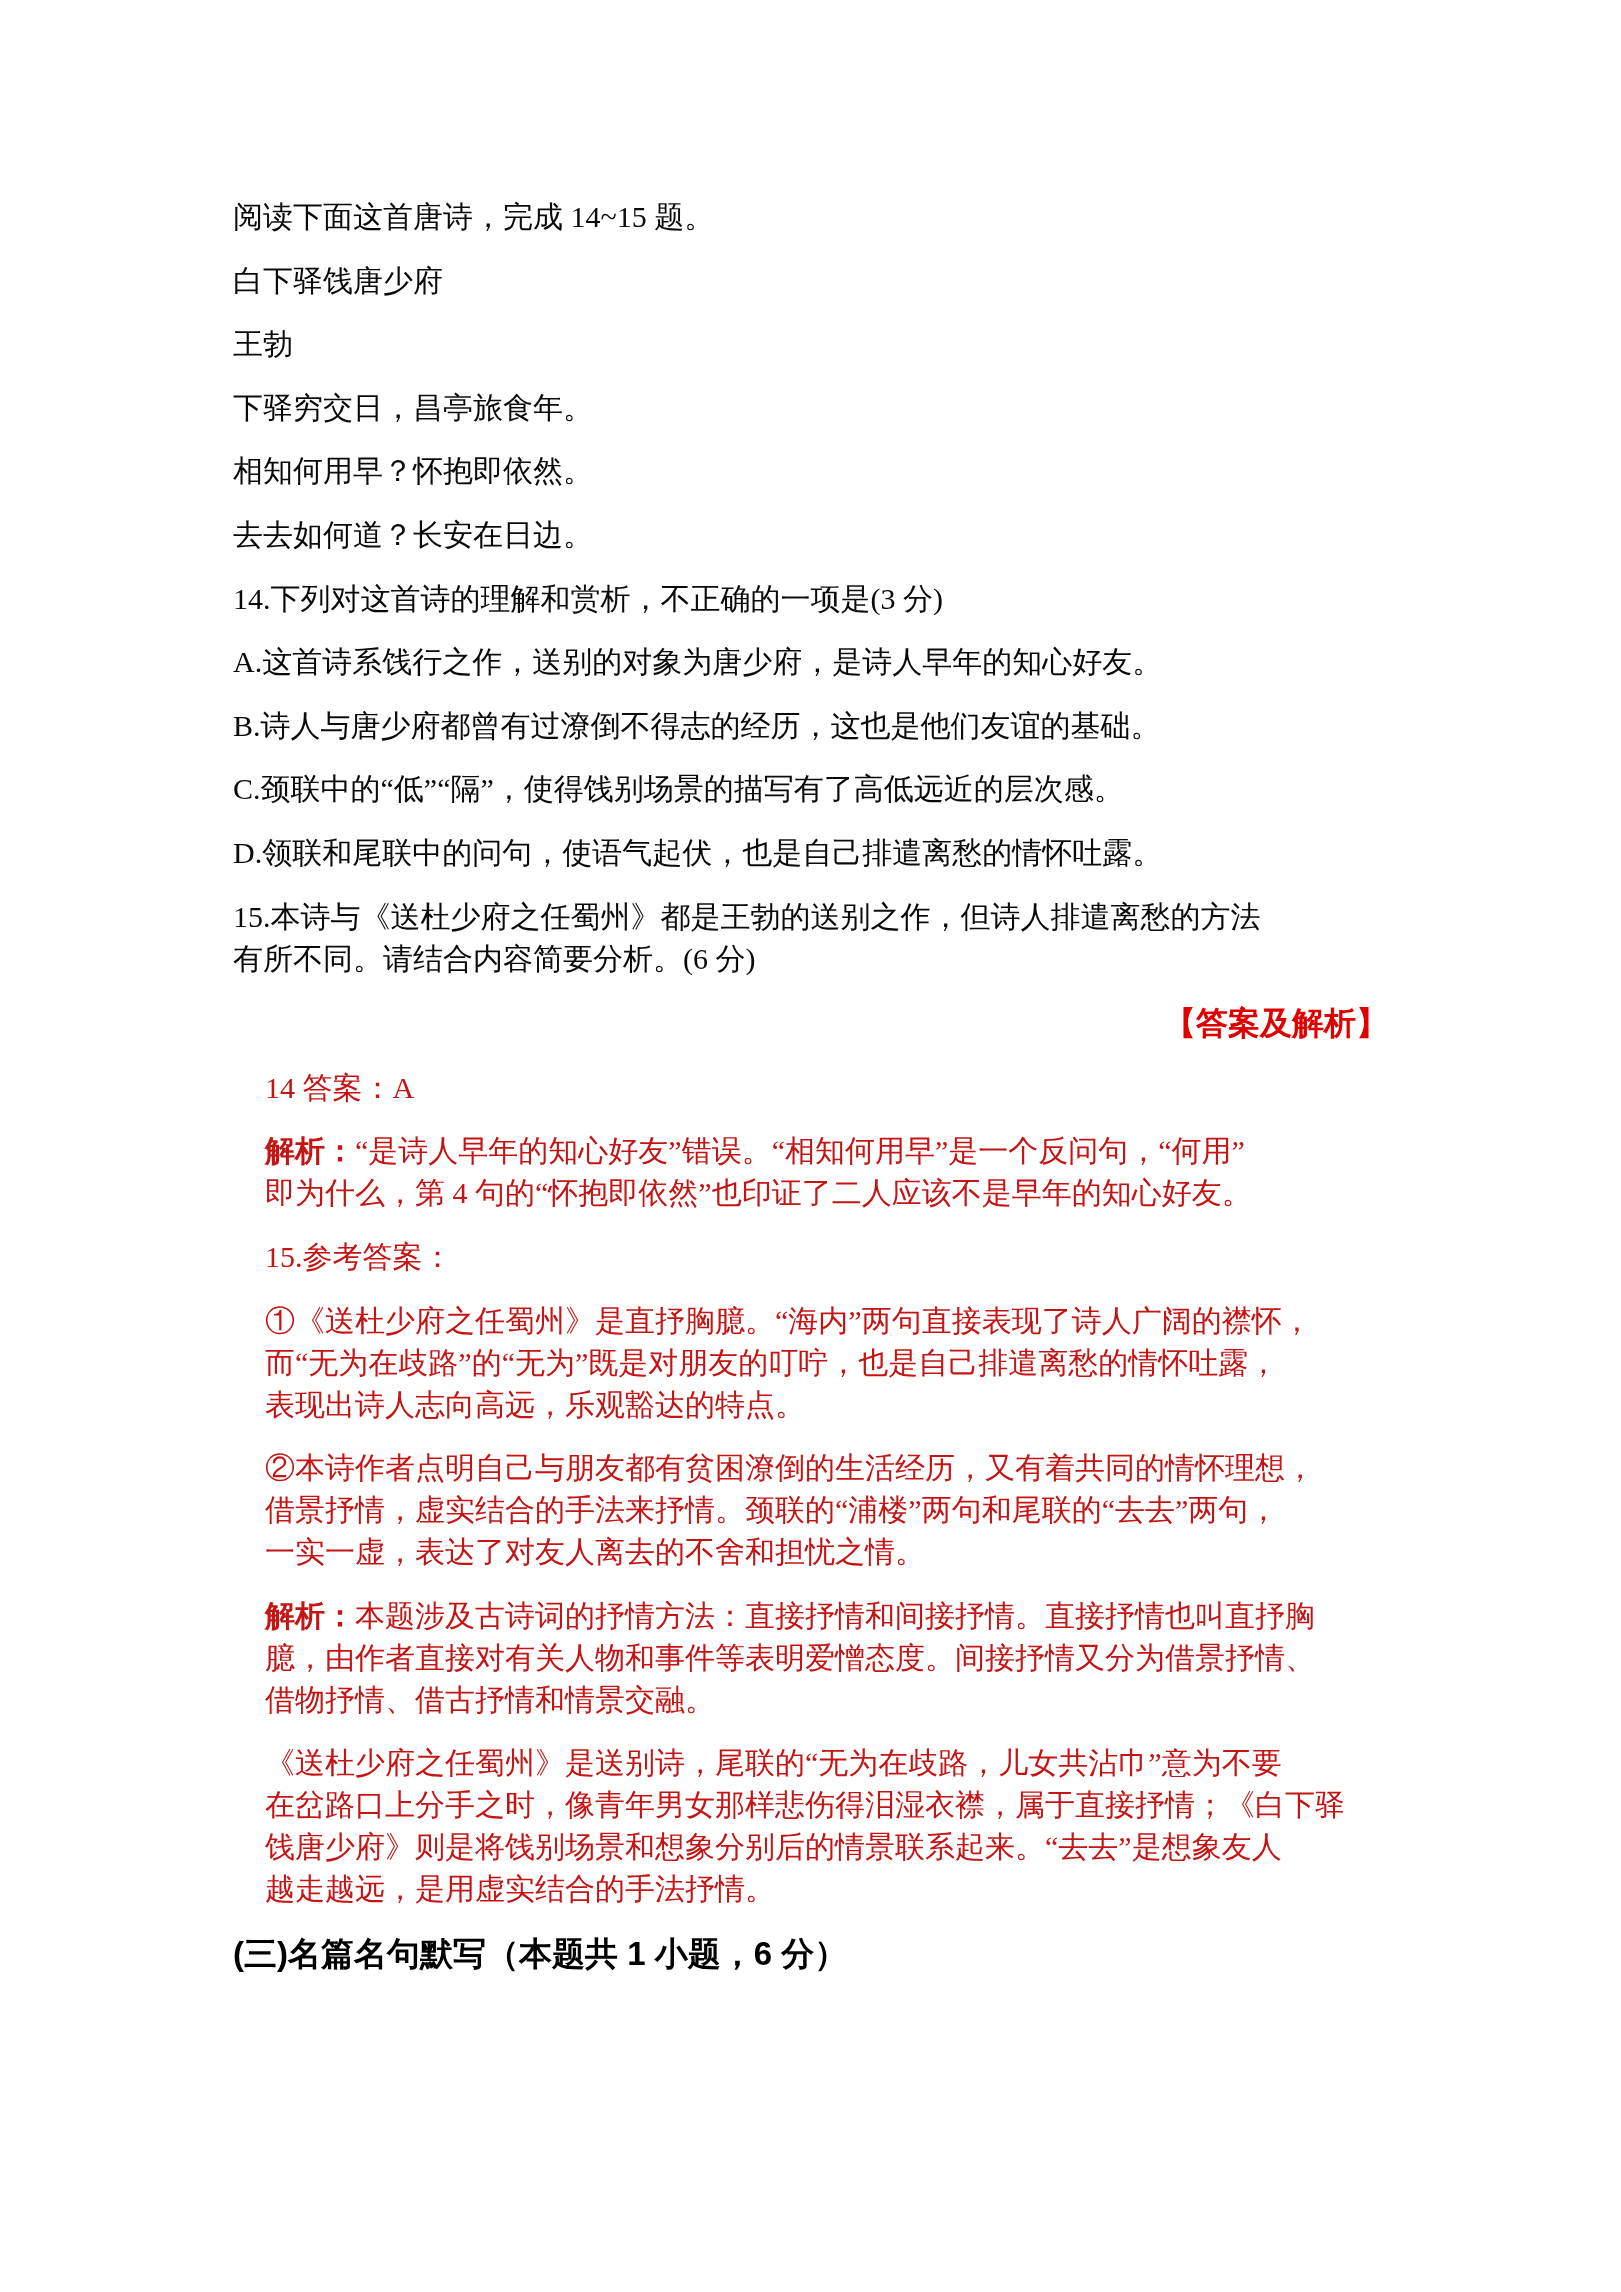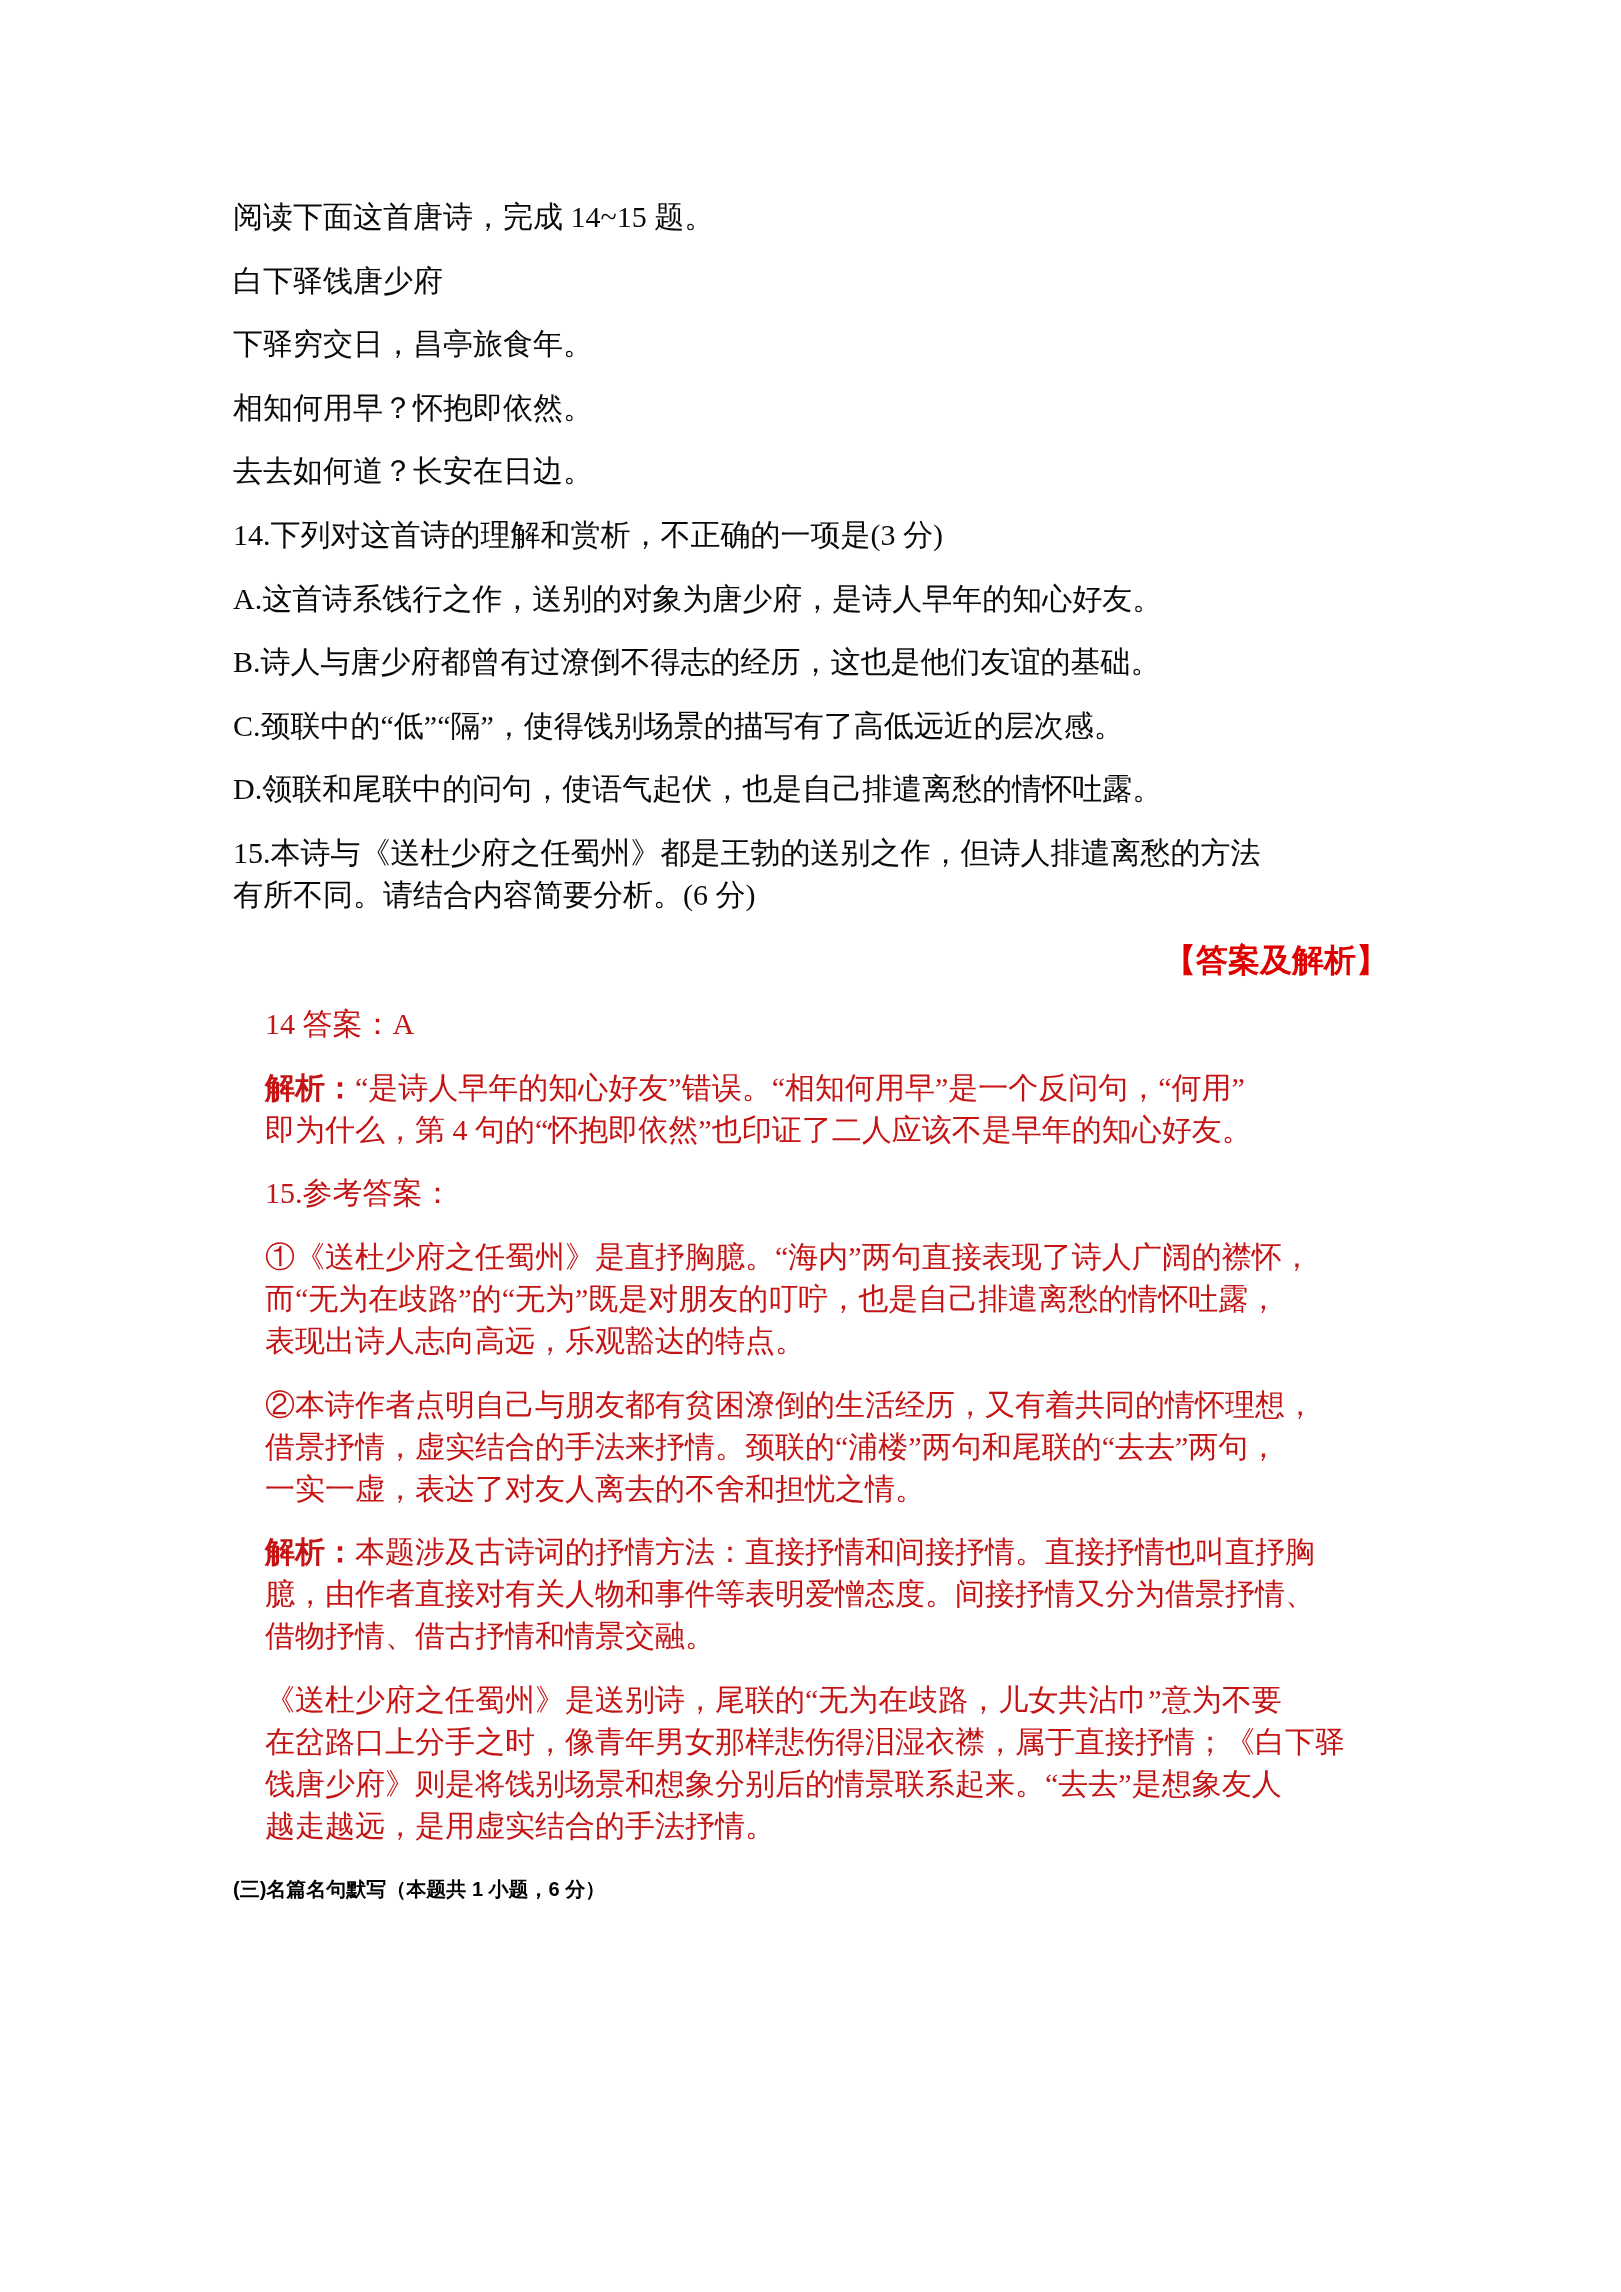--- a/index.html
+++ b/index.html
@@ -29,38 +29,41 @@
   .heading-red {
     color: #e00000;
     font-weight: bold;
     font-size: 32px;
     line-height: 44px;
     text-align: right;
   }
   .section-heading {
     font-family: "Liberation Sans", "DejaVu Sans", sans-serif;
     font-weight: bold;
-    font-size: 20px;
+    font-size: 33px;
     line-height: 43px;
     color: #000000;
     margin-top: 13.7px;
   }
 </style>
 </head>
 <body>
 
 <div class="page">
   <div class="content">
 
     <div class="blk">
       <div class="line">阅读下面这首唐诗，完成 14~15 题。</div>
     </div>
 
     <div class="blk center">
       <div class="line">白下驿饯唐少府</div>
+    </div>
+    <div class="blk center">
+      <div class="line">王勃</div>
     </div>
     <div class="blk center">
       <div class="line">下驿穷交日，昌亭旅食年。</div>
     </div>
     <div class="blk center">
       <div class="line">相知何用早？怀抱即依然。</div>
     </div>
     <div class="blk center">
       <div class="line">去去如何道？长安在日边。</div>
     </div>

